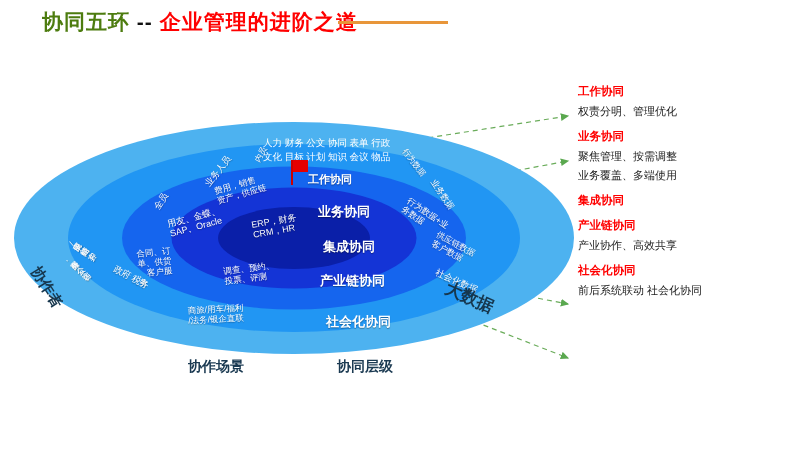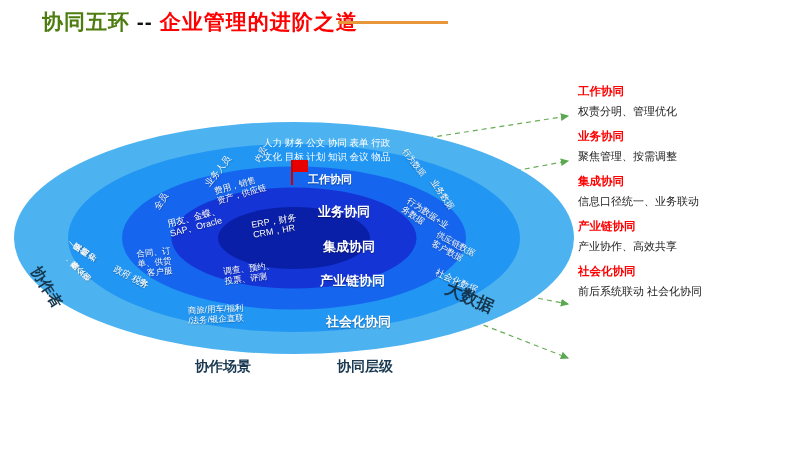--- a/index.html
+++ b/index.html
@@ -81,21 +81,21 @@
 
   
   .outer-lbl{
     position:absolute;color:#1b2a3a;font-weight:bold;white-space:nowrap;
   }
 
   
   .bottom-lbl{
     position:absolute;color:#1b3a52;font-weight:bold;font-size:14px;white-space:nowrap;
   }
-  .bl1{left:195px;top:358px;}
+  .bl1{left:188px;top:358px;}
   .bl2{left:337px;top:358px;}
 
   
   .panel{position:absolute;left:578px;top:84px;width:209px;}
   .blk{margin-bottom:10px;}
   .blk .hd{
     color:#ff0000;font-weight:bold;font-size:11.5px;margin-bottom:5px;white-space:nowrap;
   }
   .blk .ln{
     color:#1a1a1a;font-size:11px;margin-bottom:4px;white-space:nowrap;
@@ -194,25 +194,25 @@
   <div class="panel">
 
     <div class="blk">
       <div class="hd">工作协同</div>
       <div class="ln">权责分明、管理优化</div>
     </div>
 
     <div class="blk">
       <div class="hd">业务协同</div>
       <div class="ln">聚焦管理、按需调整</div>
+      <div class="ln">业务覆盖、多端使用</div>
     </div>
 
     <div class="blk">
       <div class="hd">集成协同</div>
-      <div class="ln">信息口径统一、业务联动</div>
     </div>
 
     <div class="blk">
       <div class="hd">产业链协同</div>
       <div class="ln">产业协作、高效共享</div>
     </div>
 
     <div class="blk">
       <div class="hd">社会化协同</div>
       <div class="ln">前后系统联动   社会化协同</div>

